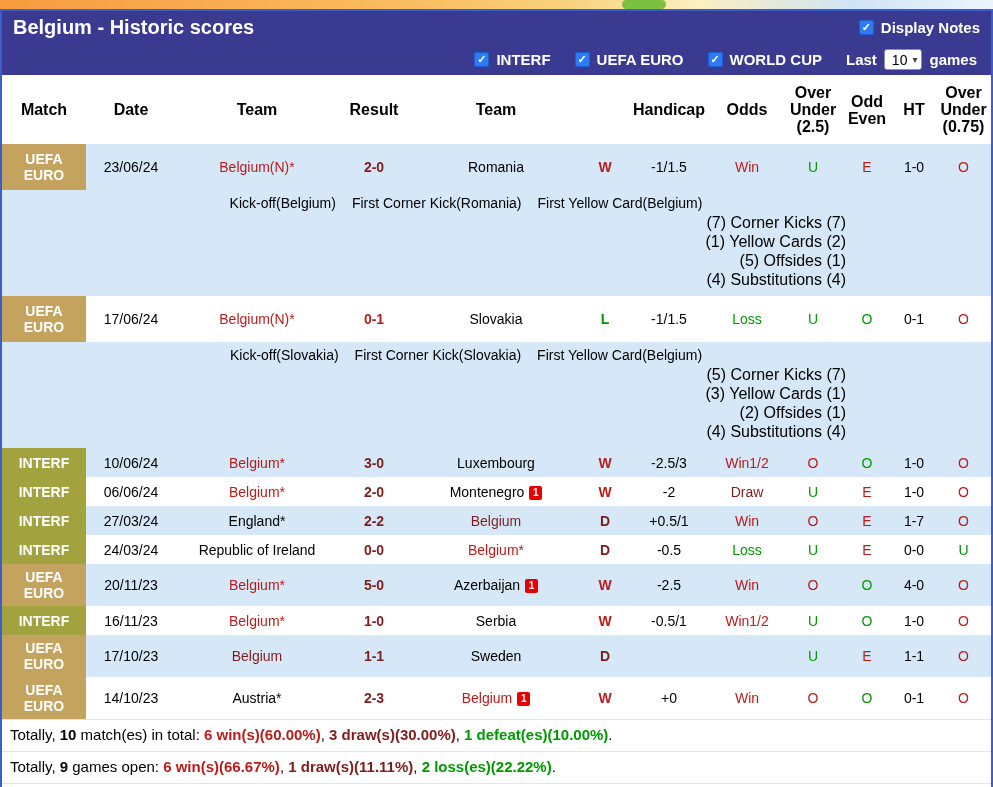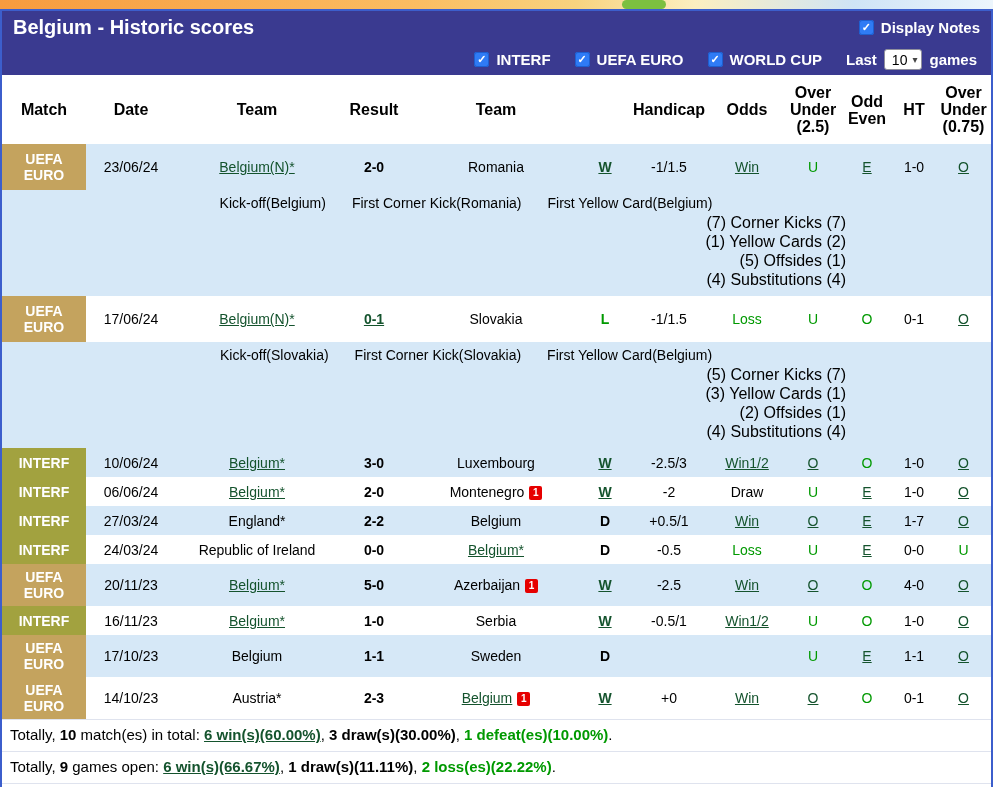--- a/index.html
+++ b/index.html
@@ -41,25 +41,25 @@
 
   td.team { font-size:15px; }
   td.res { font-weight:bold; }
   td.wdl { font-weight:bold; }
 
   .badge { display:inline-block; min-width:13px; height:14px; background:#e60000; color:#fff; font-size:10px;
            font-weight:bold; line-height:14px; border-radius:2px; margin-left:5px; padding:0 2px; vertical-align:1px; }
 
   .nspan { padding:4px 0 7px; }
   .nwrap { width:760px; }
-  .kicks { display:flex; justify-content:center; gap:26px; font-size:14px; line-height:19px; }
+  .kicks { display:flex; justify-content:center; gap:16px; font-size:14px; line-height:19px; }
   .nstat { text-align:right; font-size:16px; line-height:19px; }
 
-  [data-color="red"]   { color:#14532d;text-decoration:underline; }
-  [data-color="blue"]  { color:#000000; }
+  [data-color="red"]   { color:#b91c1c; }
+  [data-color="blue"]  { color:#7f1d1d; }
   [data-color="green"] { color:#009900; }
   [data-color="black"] { color:#000000; }
   [data-color="num"]   { color:#000000; }
 
   .foot { border-top:1px solid #dfe3ee; padding:6px 8px 7px; font-size:15px; line-height:18px; background:#fff; }
   .foot span[data-color] { font-weight:bold; }
 </style>
 </head>
 <body>
 

